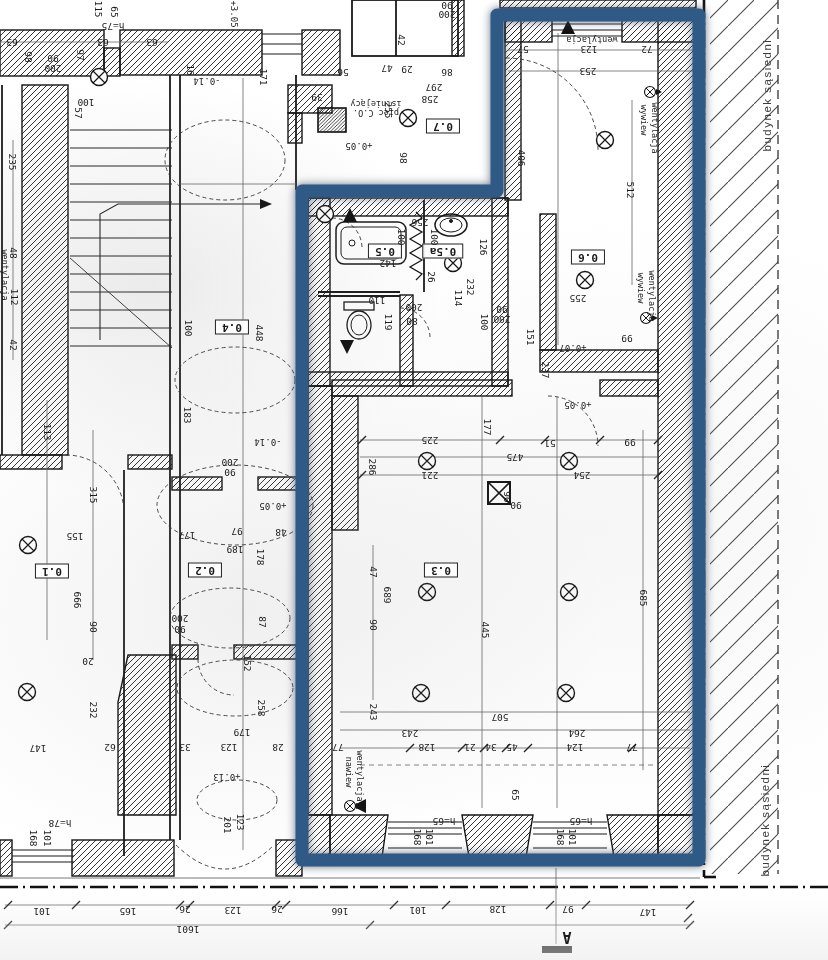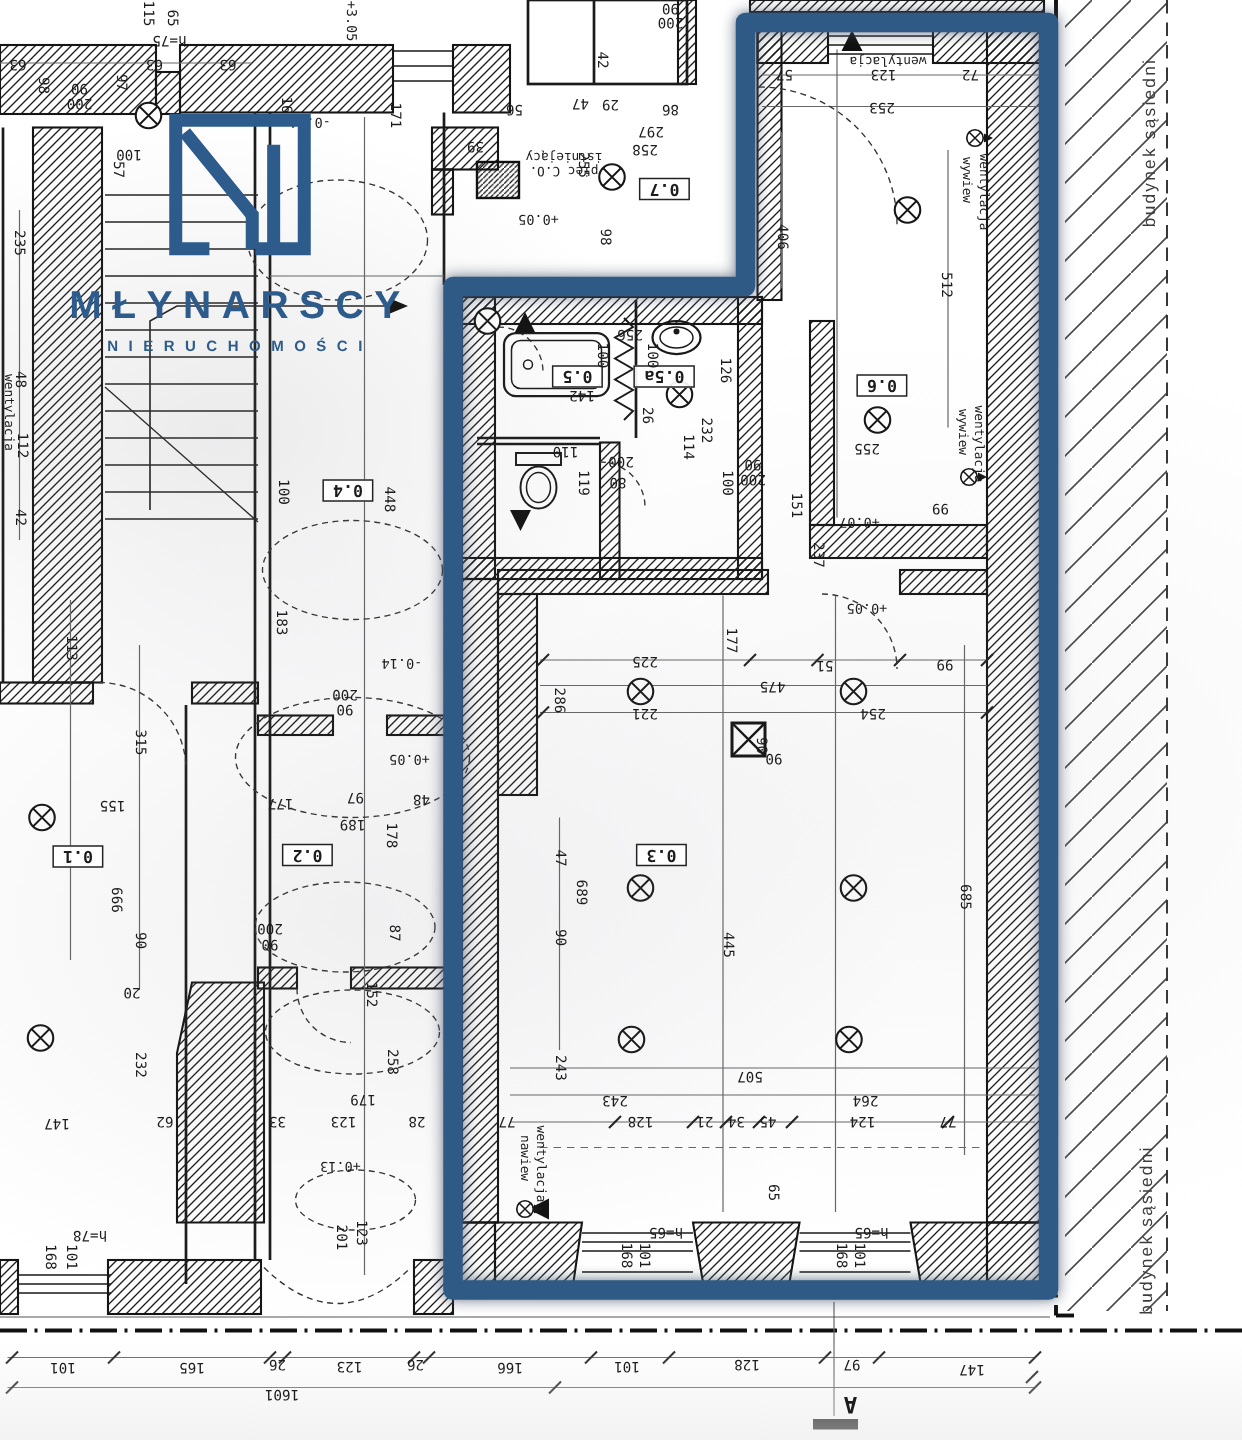--- a/index.html
+++ b/index.html
@@ -409,23 +409,14 @@
       <span class="ann t" style="left: 376px; top: 113px; transform: translate(-50%, -50%) rotate(180deg);">piec C.O.</span>
       <span class="ann g" style="left: 768px; top: 95px; transform: translate(-50%, -50%) rotate(-90deg);">budynek sąsiedni</span>
       <span class="ann g" style="left: 766px; top: 820px; transform: translate(-50%, -50%) rotate(-90deg);">budynek sąsiedni</span>
       <span class="ann s" style="left: 567px; top: 936px; transform: translate(-50%, -50%) rotate(180deg);">A</span>
     </div>
 
   <svg class="outline-svg" width="828" height="960" viewBox="0 0 828 960">
     <path id="blue-outline-path" d="M497,15 L699,15 L699,860 L302,860 L302,191 L497,191 Z" fill="none" stroke="#2e5a85" stroke-width="13" stroke-linejoin="round" stroke-linecap="round"></path>
   </svg>
 
-  <div class="logo">
-    <svg class="logo-mark" viewBox="0 0 100 100" fill="none" stroke="#2d5b8c" stroke-width="8.5">
-      <path d="M60,92 H92 V8 H8 V92 H30"></path>
-      <path d="M14,16 L58,70 L58,92"></path>
-      <path d="M72,24 L72,92"></path>
-    </svg>
-    <div class="logo-title">MŁYNARSCY</div>
-    <div class="logo-sub">NIERUCHOMOŚCI</div>
-  </div>
 
 </div>
 
 </body></html>

